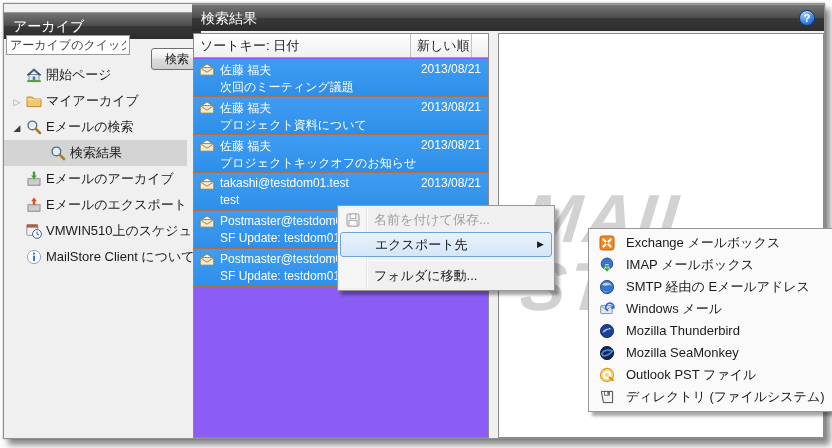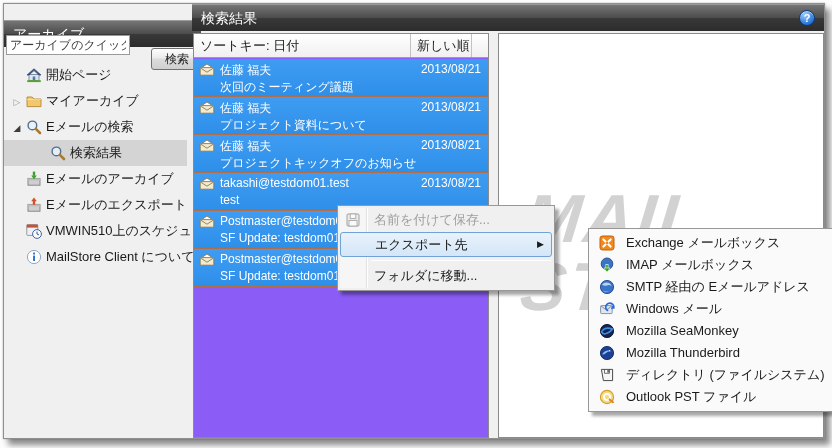--- a/index.html
+++ b/index.html
@@ -9,21 +9,21 @@
 
   
   .win { position:absolute; left:3px; top:3px; width:822px; height:436px;
     background:#f0f0f0; border:1px solid #8f8f8f;
     box-shadow:0 0 2px rgba(0,0,0,.25), 5px 6px 6px rgba(0,0,0,.45); }
 
   .panel-header { position:absolute; height:27px; color:#fff; font-size:14px;
     line-height:27px; padding-left:9px;
     background:linear-gradient(180deg,#757575 0,#4d4d4d 48%,#383838 52%,#2c2c2c 100%);
     border-top:1px solid #9b9b9b; }
-  .sb-header { left:0; top:16px; width:197px; }
+  .sb-header { left:0; top:8px; width:197px; }
   .main-header { left:188px; top:0; right:0; }
 
   .help-badge { position:absolute; right:9px; top:5px; width:16px; height:16px;
     border-radius:50%; border:1px solid #0a3a88; color:#fff; font-size:11px;
     font-weight:bold; text-align:center; line-height:14px;
     background:radial-gradient(circle at 35% 28%, #9ecbf7, #3b86de 55%, #0c4fb0);
     box-shadow:inset 0 1px 1px rgba(255,255,255,.6); cursor:pointer; }
 
   
   .search-input { position:absolute; left:2px; top:31px; width:124px; height:20px;
@@ -405,43 +405,43 @@
       <span class="sicon">
           <svg>
             <use href="#sym-winmail"></use>
           </svg>
         </span>
       <span>Windows メール</span>
     </div>
     <div class="smi">
       <span class="sicon">
           <svg>
+            <use href="#sym-tbird"></use>
+          </svg>
+        </span>
+      <span>Mozilla Thunderbird</span>
+    </div>
+    <div class="smi">
+      <span class="sicon">
+          <svg>
             <use href="#sym-smonkey"></use>
           </svg>
         </span>
       <span>Mozilla SeaMonkey</span>
     </div>
     <div class="smi">
       <span class="sicon">
           <svg>
-            <use href="#sym-tbird"></use>
-          </svg>
-        </span>
-      <span>Mozilla Thunderbird</span>
+            <use href="#sym-outlook"></use>
+          </svg>
+        </span>
+      <span>Outlook PST ファイル</span>
     </div>
     <div class="smi">
       <span class="sicon">
           <svg>
             <use href="#sym-dir"></use>
           </svg>
         </span>
       <span>ディレクトリ (ファイルシステム)</span>
-    </div>
-    <div class="smi">
-      <span class="sicon">
-          <svg>
-            <use href="#sym-outlook"></use>
-          </svg>
-        </span>
-      <span>Outlook PST ファイル</span>
     </div>
   </div>
 </div>
 
 </body></html>

